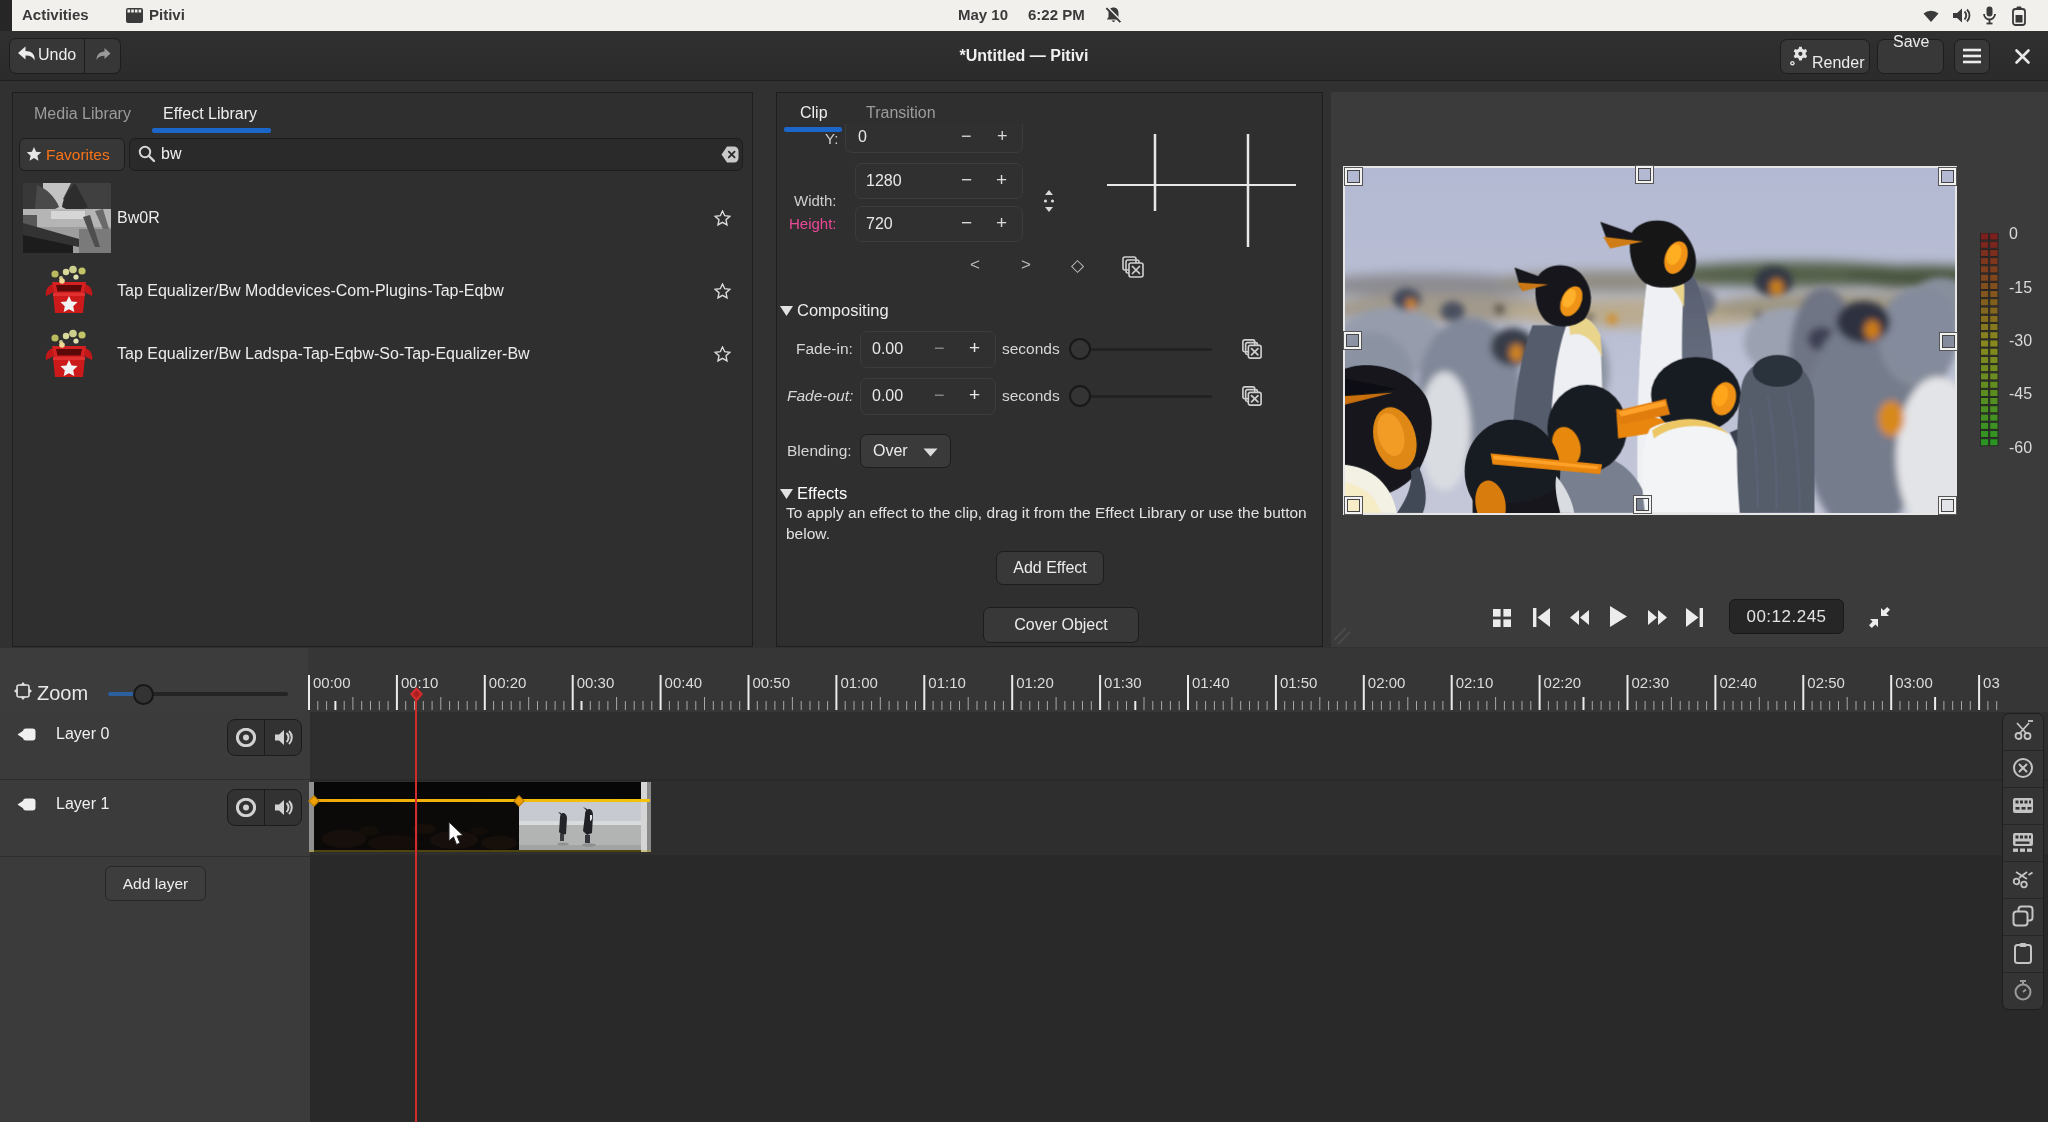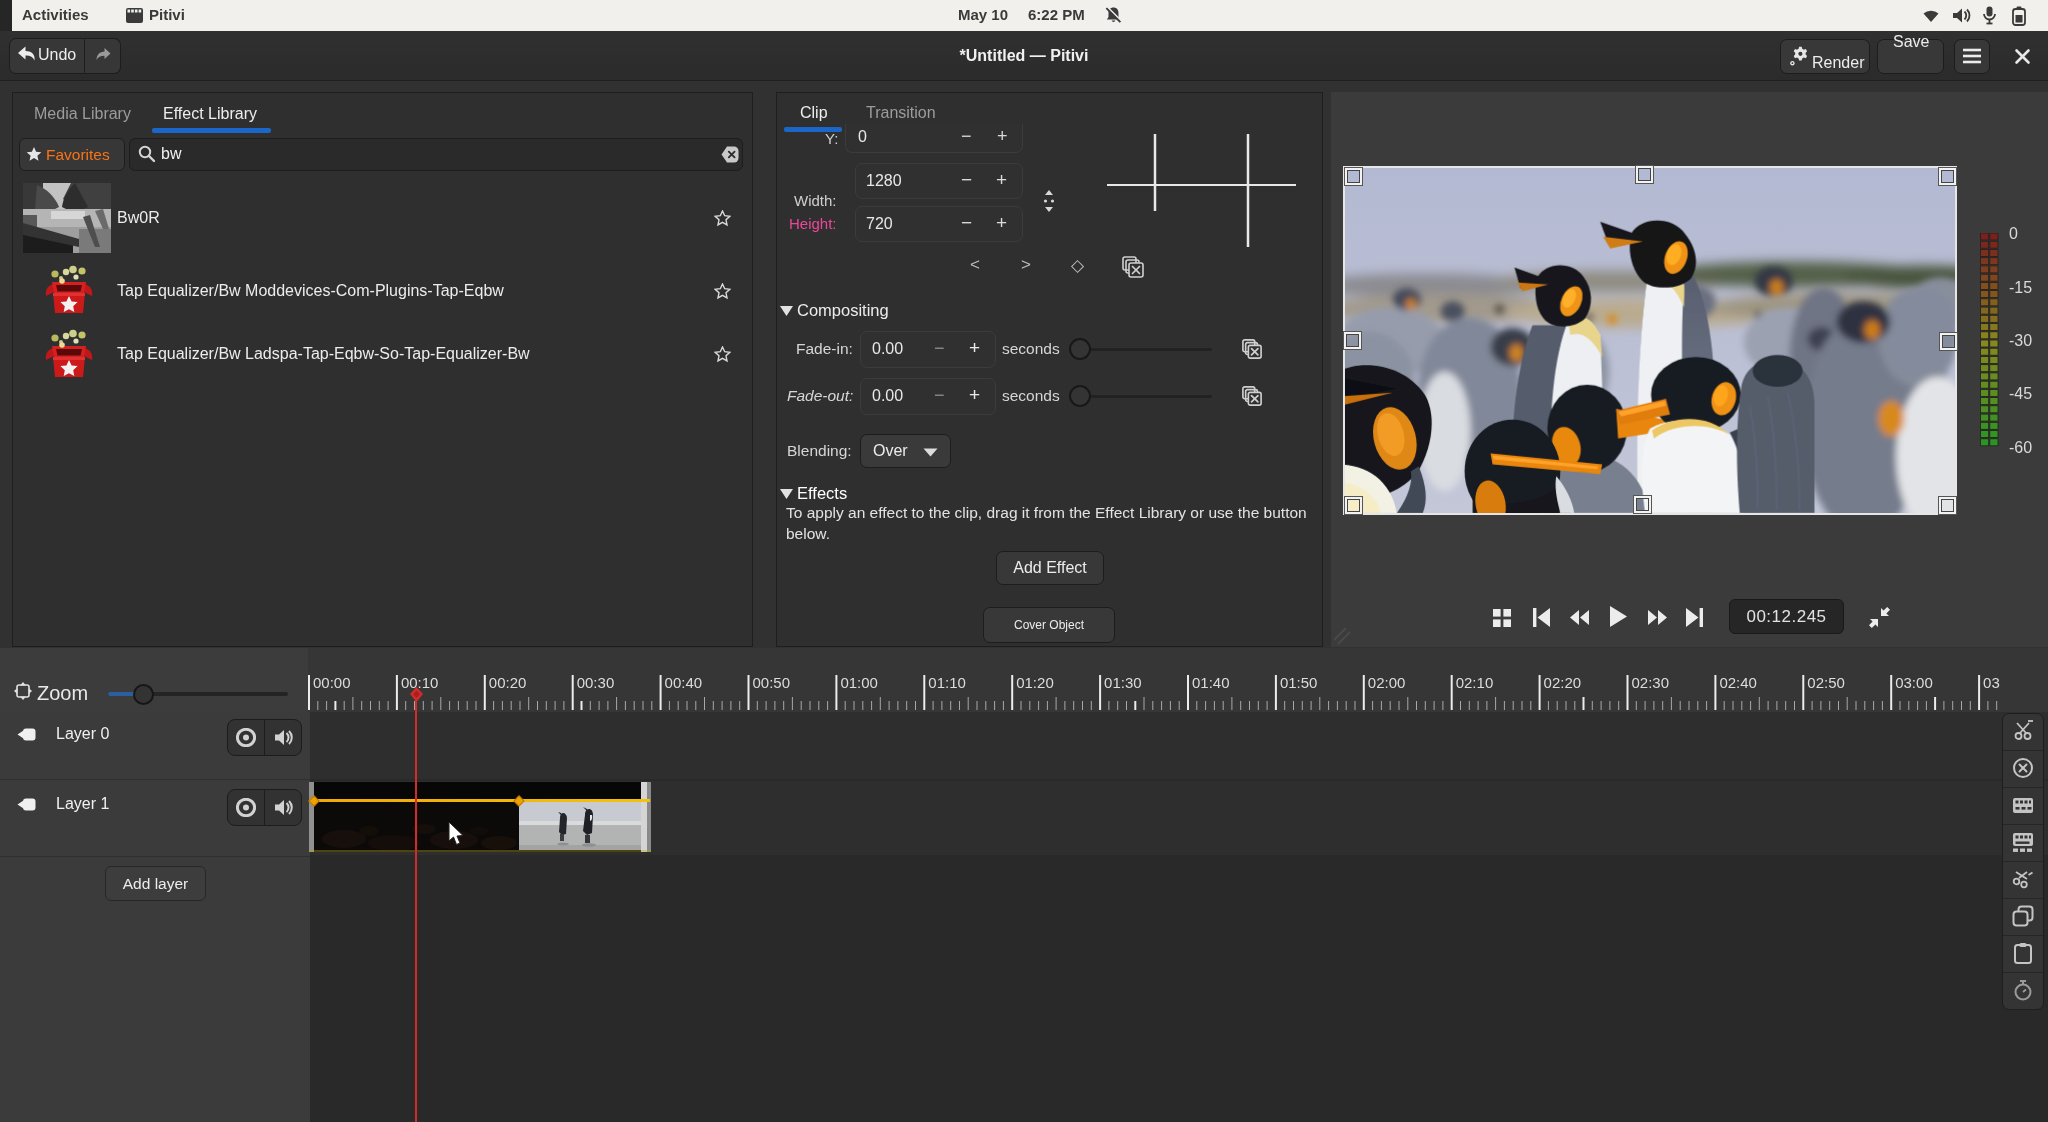--- a/index.html
+++ b/index.html
@@ -268,21 +268,21 @@
       <path d="M0.5 0.5 h14 l-7 8z" fill="#dcdcdc"></path>
     </svg>
 
 <svg class="ab" style="left:780px;top:489px" width="13" height="10" viewBox="0 0 13 10">
       <path d="M0 0 h13 l-6.5 10z" fill="#e2e2e2"></path>
     </svg>
 <div class="tx" style="left:797px;top:484px;font-size:16.5px;color:#ffffff;">Effects</div>
 <div class="tx" style="left:786px;top:504px;font-size:15.5px;color:#e2e2e2;">To apply an effect to the clip, drag it from the Effect Library or use the button</div>
 <div class="tx" style="left:786px;top:525px;font-size:15.5px;color:#e2e2e2;">below.</div>
 <div class="ab" style="left:996px;top:551px;width:108px;height:34px;background:#383838;border:1px solid #1d1d1d;border-radius:7px;text-align:center;line-height:32px;font-size:16px;color:#ececec;">Add Effect</div>
-<div class="ab" style="left:983px;top:607px;width:132px;height:36px;background:#383838;border:1px solid #1d1d1d;border-radius:7px;text-align:center;line-height:34px;font-size:12px;color:#ececec;">Cover Object</div>
+<div class="ab" style="left:983px;top:607px;width:156px;height:36px;background:#383838;border:1px solid #1d1d1d;border-radius:7px;text-align:center;line-height:34px;font-size:16px;color:#ececec;">Cover Object</div>
 
 <div class="ab" style="left:1331px;top:92px;width:717px;height:555px;background:#3b3b3b;"></div>
 <svg class="ab" style="left:1334px;top:628px" width="18" height="18" viewBox="0 0 18 18">
       <g stroke="#4a4a4a" stroke-width="2">
         <line x1="0" y1="12" x2="12" y2="0"></line>
         <line x1="4" y1="16" x2="16" y2="4"></line>
       </g>
     </svg>
 <div class="ab" style="left:1343px;top:166px;width:614px;height:349px;border:2px solid #e6e6e6;background:#777;">
 <svg width="610" height="345" viewBox="0 0 612 347" preserveAspectRatio="none">

